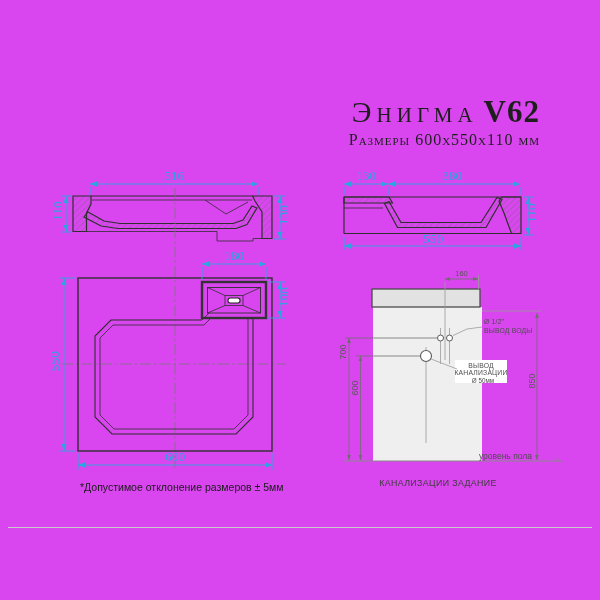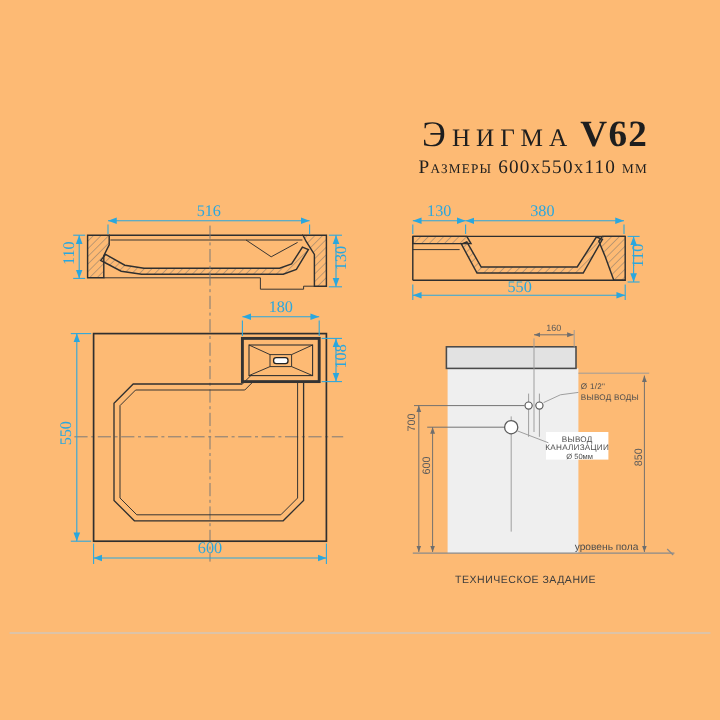--- a/index.html
+++ b/index.html
@@ -1,16 +1,16 @@
 <!DOCTYPE html>
 <html><head>
 <meta charset="utf-8">
 <style>
   html,body{margin:0;padding:0;background:#fff;}
-  #page{position:relative;width:600px;height:600px;background:#fdba74;overflow:hidden;
+  #page{position:relative;width:600px;height:600px;background:#d946ef;overflow:hidden;
         font-family:"Liberation Sans", sans-serif;}
   svg{position:absolute;left:0;top:0;}
 
   
   .title-block{position:absolute;top:96px;right:60px;text-align:right;color:#1e1e1e;
                font-family:"Liberation Serif", serif;line-height:1.05;}
   .t-name{font-variant:small-caps;font-size:30px;letter-spacing:5px;}
   .t-code{font-size:31px;font-weight:bold;letter-spacing:1px;margin-left:6px;}
   .t-size{font-variant:small-caps;font-size:16px;letter-spacing:1px;margin-top:3px;}
 
@@ -184,19 +184,20 @@
 
       <text class="lblg" x="484" y="324">Ø 1/2"</text>
       <text class="lblg" x="484" y="333">ВЫВОД ВОДЫ</text>
       <text class="lblg" x="481" y="368" text-anchor="middle">ВЫВОД</text>
       <text class="lblg" x="481" y="375" text-anchor="middle">КАНАЛИЗАЦИИ</text>
       <text class="lblg-sm" x="483" y="382.5" text-anchor="middle">Ø 50мм</text>
       <text class="lbl-floor" x="532" y="458.5" text-anchor="end">уровень пола</text>
     </g>
   </svg>
 
+  <div class="note-left">*Допустимое отклонение размеров ± 5мм</div>
 
   <div class="tech-block">
-    <div class="tech-title">ТЕХНИЧЕСКОЕ ЗАДАНИЕ</div>
+    <div class="tech-title">КАНАЛИЗАЦИИ ЗАДАНИЕ</div>
   </div>
 
   <div class="footer-line"></div>
 </div>
 
 </body></html>

